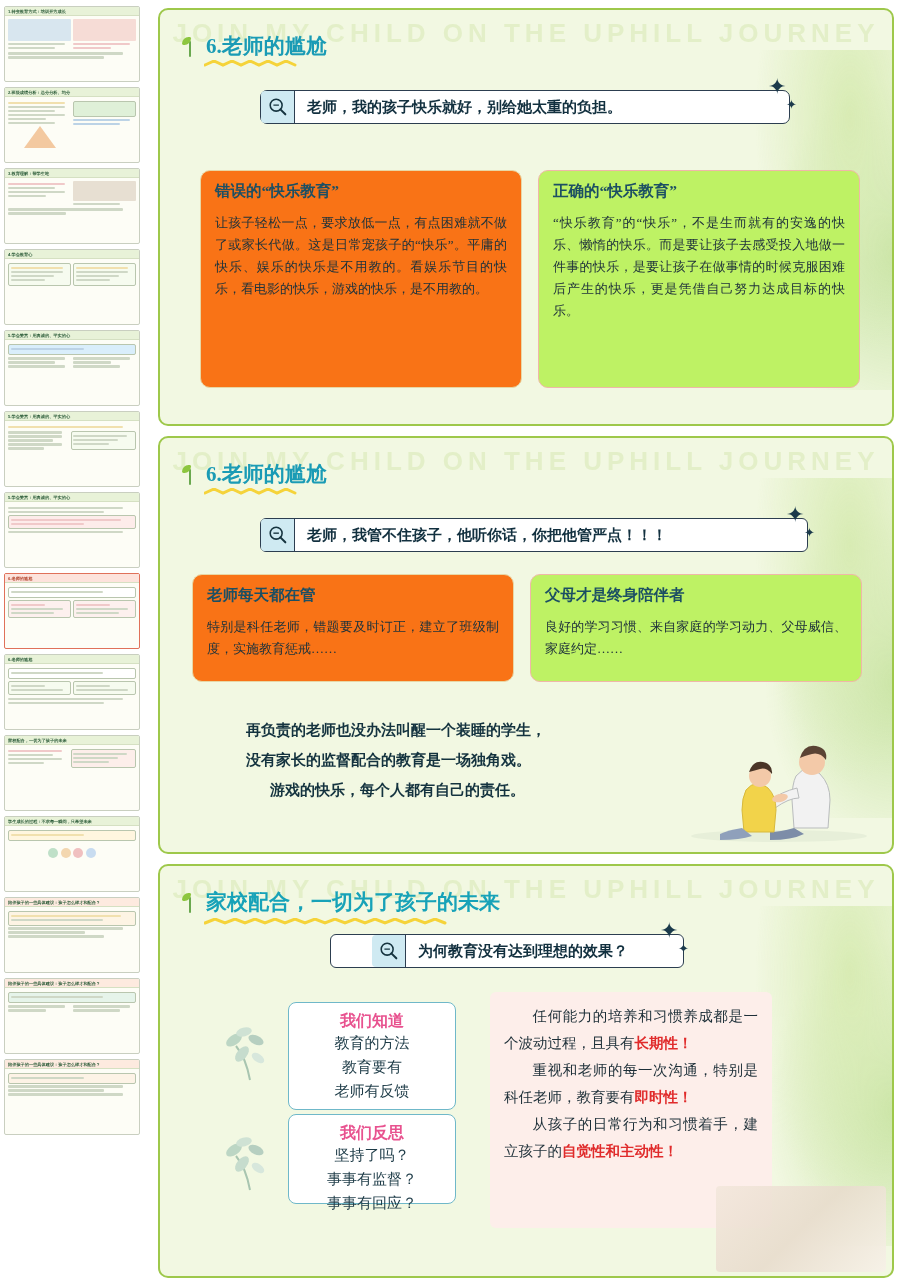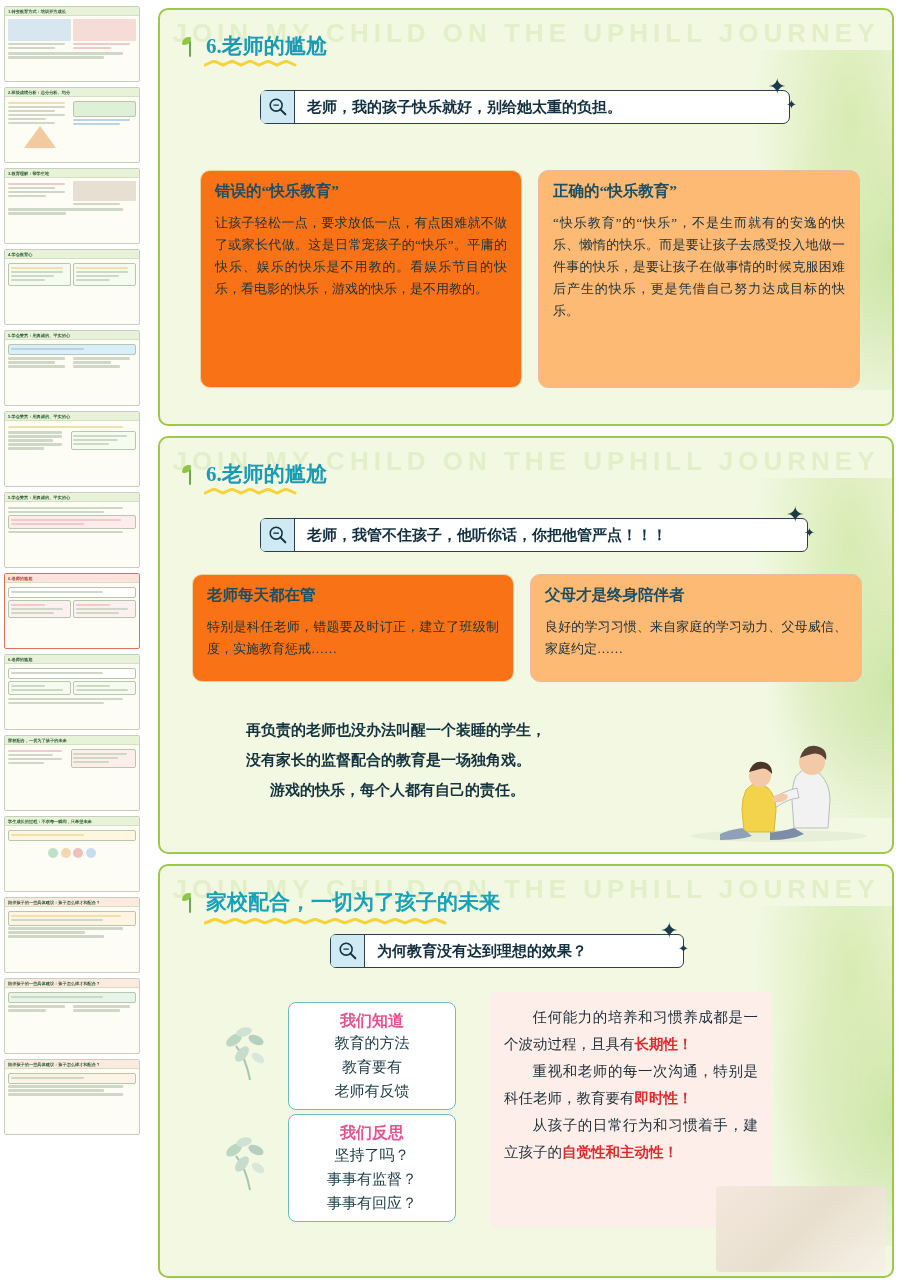--- a/index.html
+++ b/index.html
@@ -171,21 +171,21 @@
     pointer-events: none;
   }
 
   .card {
     position: absolute;
     border: 1.5px solid #8fbf6a;
     border-radius: 10px;
     background: #fdfaf3;
     padding: 10px 14px 12px 14px;
   }
-  .card.pink { background: #fdba74; border-color: #f0b7a8; }
+  .card.pink { background: #bef264; border-color: #f0b7a8; }
   .card.cream { background: #f97316; border-color: #e8d7a5; }
   .card-title {
     display: inline-block;
     font-size: 15.5px;
     font-weight: bold;
     color: #1c4f63;
     font-family: "Liberation Serif", serif;
     padding-bottom: 3px;
     margin-bottom: 7px;
     position: relative;
@@ -236,21 +236,21 @@
     font-size: 15px; color: #1d3b47; font-family: Liberation Mono, monospace; line-height: 24px;
   }
   .rightpanel {
     position: absolute;
     background: #fdeeea;
     border-radius: 6px;
     padding: 12px 14px;
     font-size: 14.5px;
     line-height: 27px;
     color: #1d2f38;
-    font-family: Liberation Sans, sans-serif;
+    font-family: Liberation Mono, monospace;
     text-align: justify;
   }
   .red { color: #e02b2b; font-weight: bold; }
   .flower { position: absolute; width: 64px; height: 70px; }
   .photo-deco {
     position: absolute;
     right: 6px; bottom: 4px;
     width: 170px; height: 86px;
     background: linear-gradient(135deg, #f3e7dc 0%, #e8dccd 50%, #f7f1e8 100%);
     border-radius: 4px;
@@ -618,21 +618,21 @@
     <div class="leafdeco"></div>
 
     <div class="s-head">
       <span class="sprout"></span>
       <span class="s-title teal">家校配合，一切为了孩子的未来</span>
     </div>
     <svg class="underline" style="width:246px; top:52px;" viewBox="0 0 246 7" preserveAspectRatio="none">
       <path d="M1 5 L11 1 L21 5 L31 1 L41 5 L51 1 L61 5 L71 1 L81 5 L91 1 L101 5 L111 1 L121 5 L131 1 L141 5 L151 1 L161 5 L171 1 L181 5 L191 1 L201 5 L211 1 L221 5 L231 1 L241 5" fill="none" stroke="#f5d33a" stroke-width="3" stroke-linecap="round"></path>
     </svg>
 
-    <div class="q-bar" style="left:170px; top:68px; width:354px;">
+    <div class="q-bar" style="left:170px; top:68px; width:354px;justify-content:center;">
       <span class="q-ico">
         <svg width="22" height="22" viewBox="0 0 24 24">
             <circle cx="10" cy="10" r="6.5" fill="none" stroke="#16343f" stroke-width="1.7"></circle>
             <line x1="7" y1="10" x2="13" y2="10" stroke="#16343f" stroke-width="1.5"></line>
             <line x1="14.6" y1="14.6" x2="20" y2="20" stroke="#16343f" stroke-width="2.2" stroke-linecap="round"></line>
           </svg>
       </span>
       <span class="q-text">为何教育没有达到理想的效果？</span>
     </div>
     <span class="sparkle" style="left:500px; top:54px;">✦</span>
@@ -656,21 +656,21 @@
 
     <svg class="flower" style="left:58px; top:258px;" viewBox="0 0 64 70">
       <path d="M32 66 q-4 -22 -14 -34" stroke="#a8c5b0" stroke-width="2" fill="none"></path>
       <ellipse cx="16" cy="26" rx="9" ry="5" fill="#bcd6c4" transform="rotate(-35 16 26)"></ellipse>
       <ellipse cx="26" cy="18" rx="8" ry="4.5" fill="#cfe2d4" transform="rotate(-15 26 18)"></ellipse>
       <ellipse cx="38" cy="26" rx="8" ry="4.5" fill="#b6cfc0" transform="rotate(25 38 26)"></ellipse>
       <ellipse cx="24" cy="40" rx="9" ry="5" fill="#c6dccd" transform="rotate(-50 24 40)"></ellipse>
       <ellipse cx="40" cy="44" rx="7" ry="4" fill="#d7e7dc" transform="rotate(35 40 44)"></ellipse>
     </svg>
 
-    <div class="box3" style="left:128px; top:248px; width:168px; height:108px;">
+    <div class="box3" style="left:128px; top:248px; width:168px; height:90px;">
       <div class="b-hl">我们反思</div>
       <div class="b-li">坚持了吗？</div>
       <div class="b-li">事事有监督？</div>
       <div class="b-li">事事有回应？</div>
     </div>
 
     <div class="rightpanel" style="left:330px; top:126px; width:282px; height:236px;">
       <div>
         <span style="display:inline-block;width:28px"></span><span>任何能力的培养和习惯养成都是一个波动过程，且具有</span><span class="red">长期性！</span>
       </div>

